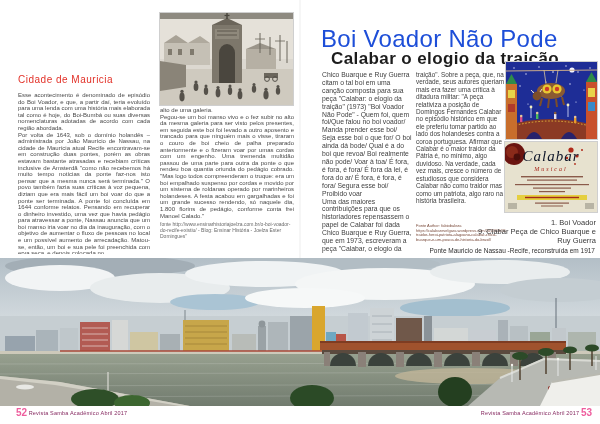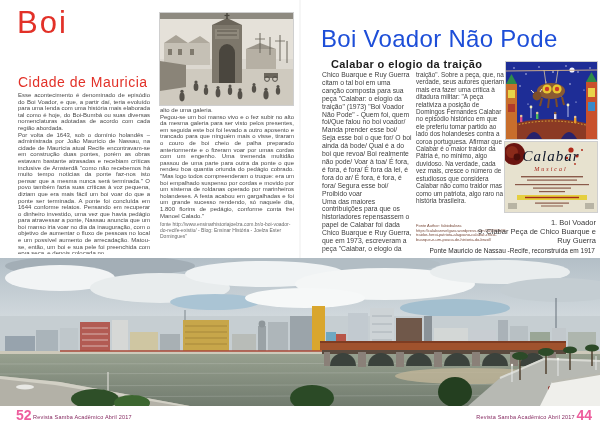--- a/index.html
+++ b/index.html
@@ -6,62 +6,61 @@
   .spread{
     position:relative;width:600px;height:424px;background:#ffffff;
     font-family:"Liberation Sans", sans-serif;overflow:hidden;
     margin:0 auto;
   }
   .abs{position:absolute;}
   
   .gutter{left:299px;top:0;width:2px;height:258px;background:linear-gradient(90deg,#fff,#ededed,#fff);}
   
   .l-title{left:17px;top:8px;font-size:31px;line-height:30px;letter-spacing:2px;color:#e23128;font-weight:400;}
-  .l-sub{left:18px;top:74px;font-size:14px;color:#e23128;letter-spacing:.5px;}
+  .l-sub{left:18px;top:74px;font-size:10px;color:#e23128;letter-spacing:.5px;}
   .body-col{color:#4a4a4a;text-align:justify;}
   .l-col{font-size:6px;line-height:6.6px;}
   .l-col1{left:18px;top:92px;width:132px;height:162px;overflow:hidden;}
   .l-col2{left:160px;top:107px;width:134px;height:114px;overflow:hidden;}
   .l-src{left:160px;top:222px;width:134px;height:34px;font-size:5px;line-height:5.8px;color:#6a6a6a;overflow:hidden;text-align:left;}
   .para{margin:0 0 0 0;}
   
   .engraving{left:160px;top:13px;width:133px;height:92px;background:#dcd8d0;outline:1px solid #b9b4ab;}
   
   .r-title{left:321px;top:25px;font-size:24px;color:#1d4ed8;letter-spacing:.3px;font-weight:400;}
-  .r-sub{left:331px;top:58px;font-size:11px;font-weight:bold;color:#1c1c1c;letter-spacing:.4px;}
+  .r-sub{left:331px;top:49px;font-size:17px;font-weight:bold;color:#1c1c1c;letter-spacing:.4px;}
   .r-col{font-size:6.8px;line-height:7.9px;color:#3f3f3f;text-align:left;}
   .r-col1{left:322px;top:71px;width:90px;height:186px;overflow:hidden;}
   .r-col2{left:416px;top:71px;width:90px;height:152px;overflow:hidden;font-size:6.4px;line-height:7.4px;}
   .r-src{left:416px;top:224px;width:90px;height:28px;font-size:4px;line-height:4.6px;color:#7a4a3a;overflow:hidden;}
   .r-para{margin:0;}
   .img-frame{outline:1px solid #cfcfcf;overflow:hidden;}
   .boi-painting{left:506px;top:62px;width:91px;height:77px;background:#1e2d96;}
   .poster{left:505px;top:142px;width:92px;height:70px;background:#e7e2cf;}
   .poster-title{left:0;top:6px;width:100%;text-align:center;font-family:"Liberation Serif",serif;font-style:italic;font-weight:normal;font-size:15px;color:#0f172a;letter-spacing:1px;}
   .poster-sub{left:0;top:24px;width:100%;text-align:center;font-family:"Liberation Serif",serif;font-style:italic;font-size:6px;color:#a51e14;letter-spacing:2px;}
   .captions{right:4px;top:218px;width:120px;text-align:right;font-size:7.5px;line-height:9px;color:#3a3a3a;}
   .photo-cap{right:5px;top:247px;width:220px;text-align:right;font-size:6.5px;color:#2e2e2e;}
   
   .panorama{left:0;top:258px;width:600px;height:148px;}
   
   .footer{top:407px;height:16px;font-size:5.5px;color:#84265e;}
   .footer-left{left:16px;}
   .footer-right{right:8px;text-align:right;}
-  .pagenum{font-size:14px;font-weight:bold;color:#ee5d9d;vertical-align:-1px;}
+  .pagenum{font-size:10px;font-weight:bold;color:#ee5d9d;vertical-align:-1px;}
   .fineprint{letter-spacing:.2px;}
 </style>
 </head>
 <body>
 
 <div class="spread">
 
   <div class="abs gutter"></div>
 
   <div class="abs l-title">
-    <div>Boi</div>
   </div>
   <div class="abs l-sub">Cidade de Mauricia</div>
 
   <div class="abs body-col l-col l-col1">
     <p class="para">Esse acontecimento é denominado de episódio do Boi Voador, e que, a partir daí, teria evoluído para uma lenda com uma história mais elaborada tal como é hoje, do Boi-Bumbá ou suas diversas nomenclaturas adotadas de acordo com cada região abordada.</p>
     <p class="para">Por volta de 1643, sob o domínio holandês – administrada por João Maurício de Nassau, na cidade de Maurícia atual Recife encontravam-se em construção duas pontes, porém as obras estavam bastante atrasadas e recebiam críticas inclusive de Amsterdã "como não recebemos há muito tempo notícias da ponte faz-nos isto pensar que a mesma nunca será terminada." O povo também fazia suas críticas à voz pequena, diziam que era mais fácil um boi voar do que a ponte ser terminada. A ponte foi concluída em 1644 conforme relatos. Pensando em recuperar o dinheiro investido, uma vez que havia pedágio para atravessar a ponte, Nassau anuncia que um boi manso iria voar no dia da inauguração, com o objetivo de aumentar o fluxo de pessoas no local e um possível aumento de arrecadação. Matou-se, então, um boi e sua pele foi preenchida com erva seca, e depois colocada no</p>
   </div>
 
   <div class="abs engraving img-frame">
     <svg width="133" height="92" viewBox="0 0 133 92">
@@ -412,16 +411,16 @@
   </div>
 
   <div class="abs footer footer-left">
     <span class="pagenum">52</span>
     <span class="fineprint">Revista Samba Acadêmico</span>
     <span class="fineprint">Abril 2017</span>
   </div>
   <div class="abs footer footer-right">
     <span class="fineprint">Revista Samba Acadêmico</span>
     <span class="fineprint">Abril 2017</span>
-    <span class="pagenum">44</span>
+    <span class="pagenum">53</span>
   </div>
 
 </div>
 
 </body></html>

